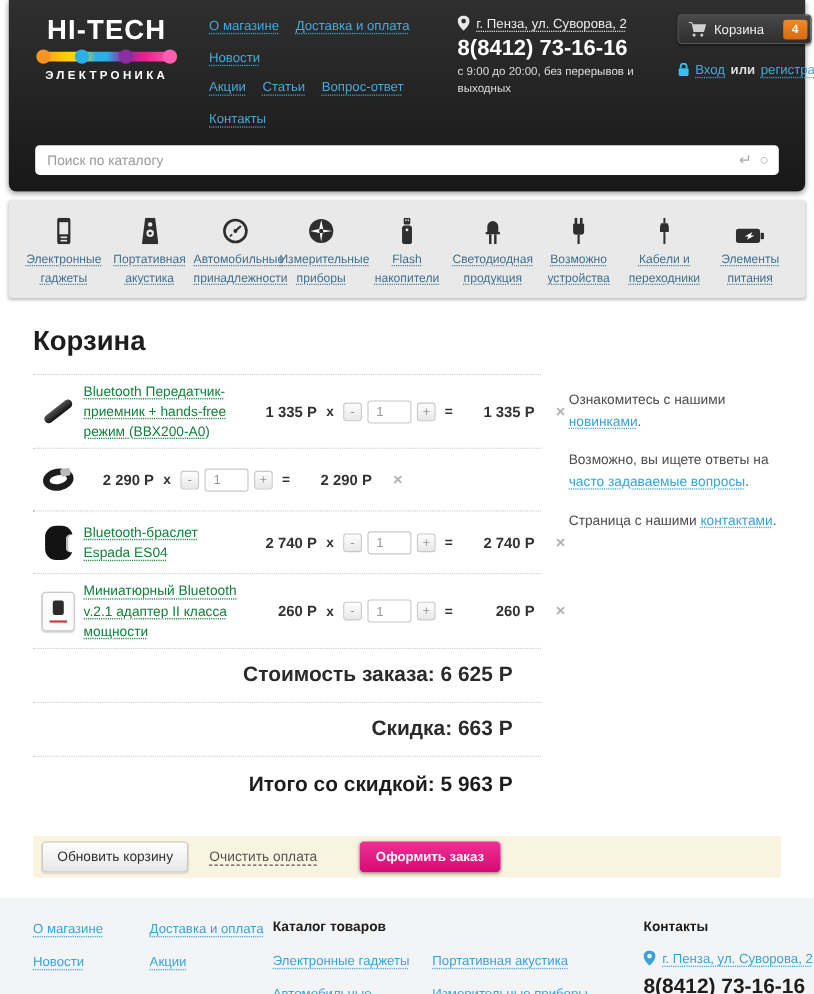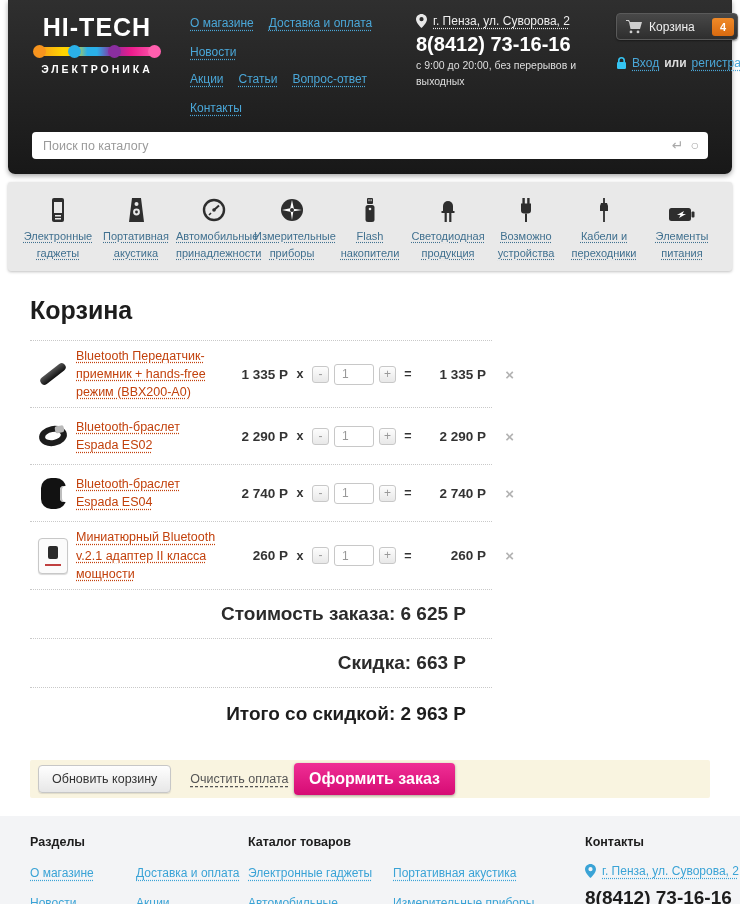--- a/index.html
+++ b/index.html
@@ -94,21 +94,21 @@
   .t-stick { width:30px; height:8px; background:linear-gradient(#555,#111); border-radius:4px; transform:rotate(-38deg); }
   .t-bracelet { width:28px; height:20px; border:6px solid #1d1d1d; border-radius:50%; transform:rotate(-10deg); position:relative; }
   .t-bracelet::after { content:""; position:absolute; top:-5px; right:-4px; width:9px; height:7px; background:#b9b9b9; border-radius:2px; }
   .t-watch { width:25px; height:31px; background:#121212; border-radius:10px; position:relative; }
   .t-watch::after { content:""; position:absolute; right:-2px; top:8px; width:8px; height:16px; background:#fff; border-radius:4px 0 0 4px; box-shadow:inset 2px 0 0 #bdbdbd; }
   .t-package { width:30px; height:36px; background:#fbfbfb; border:1px solid #c8c8c8; border-radius:4px; position:relative; box-shadow:0 1px 1px rgba(0,0,0,.15); }
   .t-package::before { content:""; position:absolute; left:9px; top:7px; width:10px; height:13px; background:#2b2b2b; border-radius:2px; }
   .t-package::after { content:""; position:absolute; left:6px; bottom:7px; width:16px; height:2px; background:#c04040; }
   .item-name {
     width:148px; flex:none; padding-right:6px; font-size:12.5px; line-height:1.45;
-    color:#c2410c; text-decoration:underline dotted; text-underline-offset:2px;
+    color:#15803d; text-decoration:underline dotted; text-underline-offset:2px;
   }
   .item-price { width:64px; flex:none; text-align:right; font-weight:bold; font-size:13.5px; color:#333; }
   .op { width:24px; flex:none; text-align:center; font-weight:bold; font-size:12.5px; color:#333; }
   .qty-btn {
     width:17px; height:17px; flex:none; background:linear-gradient(#fdfdfd,#e8e8e8);
     border:1px solid #c8c8c8; border-radius:3px; color:#999; font-size:12px;
     line-height:14px; text-align:center; cursor:pointer;
   }
   .qty-input {
     width:40px; height:21px; flex:none; margin:0 5px; border:1px solid #c8c8c8; border-radius:3px;
@@ -130,21 +130,21 @@
   }
   .update-btn {
     background:linear-gradient(#fefefe,#e7e7e7); border:1px solid #c7c7c7; border-radius:4px;
     padding:6px 13px; font-size:12.5px; color:#333; cursor:pointer; box-shadow:0 1px 1px rgba(0,0,0,.1);
     font-family:"Liberation Sans", sans-serif;
   }
   .clear-link { margin-left:19px; font-size:12.5px; color:#555; text-decoration:underline dashed; text-underline-offset:3px; }
   .checkout-btn {
     margin-left:auto; margin-right:247px;
     background:linear-gradient(#ef2f95,#d60b74); border:none; border-radius:4px;
-    padding:7px 15px; font-size:16px; font-weight:bold; color:#fff; cursor:pointer;
+    padding:7px 15px; font-size:12px; font-weight:bold; color:#fff; cursor:pointer;
     box-shadow:0 1px 3px rgba(0,0,0,.35); font-family:"Liberation Sans", sans-serif;
   }
 
   
   .footer { margin-top:18px; background:#f3f4f6; padding:19px 30px 26px; display:flex; }
   .f-heading { font-size:12.5px; font-weight:bold; color:#1d1d1d; margin-bottom:15px; }
   .f-col-sections { width:218px; flex:none; }
   .f-col-catalog { width:337px; flex:none; }
   .f-col-contacts { width:125px; flex:none; }
   .f-lists { display:flex; }
@@ -357,21 +357,20 @@
         <div class="qty-btn">+</div>
         <div class="op">=</div>
         <div class="item-total">1 335 Р</div>
         <div class="remove">×</div>
       </div>
 
       <div class="cart-row">
         <div class="thumb">
             <div class="t-bracelet"></div>
           </div>
-        <a class="item-name">Bluetooth-браслет Espada ES02</a>
         <div class="item-price">2 290 Р</div>
         <div class="op">x</div>
         <div class="qty-btn">-</div>
         <input class="qty-input" type="text" value="1" style="">
         <div class="qty-btn">+</div>
         <div class="op">=</div>
         <div class="item-total">2 290 Р</div>
         <div class="remove">×</div>
       </div>
 
@@ -400,35 +399,45 @@
         <div class="qty-btn">-</div>
         <input class="qty-input" type="text" value="1" style="">
         <div class="qty-btn">+</div>
         <div class="op">=</div>
         <div class="item-total">260 Р</div>
         <div class="remove">×</div>
       </div>
 
       <div class="sum-row">Стоимость заказа: 6 625 Р</div>
       <div class="sum-row">Скидка: 663 Р</div>
-      <div class="sum-row grand">Итого со скидкой: 2 963 Р</div>
-    </div>
-
+      <div class="sum-row grand">Итого со скидкой: 5 963 Р</div>
+    </div>
+
+    <div class="sidebar">
+      <p>
+        <span>Ознакомитесь с нашими </span><a class="sb-link">новинками</a><span>.</span>
+      </p>
+      <p>
+        <span>Возможно, вы ищете ответы на </span><a class="sb-link">часто задаваемые вопросы</a><span>.</span>
+      </p>
+      <p>
+        <span>Страница с нашими </span><a class="sb-link">контактами</a><span>.</span>
+      </p>
+    </div>
   </div>
 
   <div class="actions-bar">
     <button class="update-btn">Обновить корзину</button>
     <a class="clear-link">Очистить оплата</a>
     <button class="checkout-btn">Оформить заказ</button>
   </div>
 </div>
 
 <div class="footer">
   <div class="f-col-sections">
-    <div class="f-heading">Разделы</div>
     <div class="f-lists">
       <div class="f-list w1">
         <a class="f-link">О магазине</a>
         <a class="f-link">Новости</a>
 
       </div>
       <div class="f-list w2">
         <a class="f-link">Доставка и оплата</a>
         <a class="f-link">Акции</a>
 

